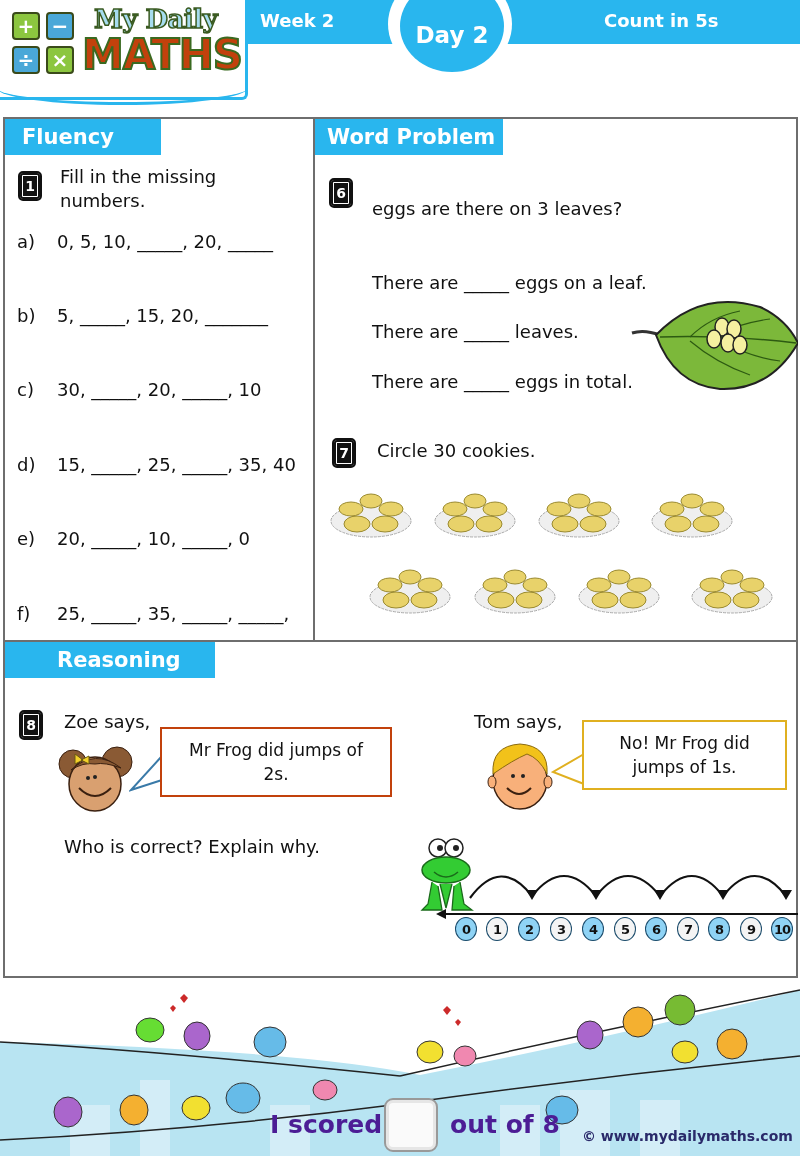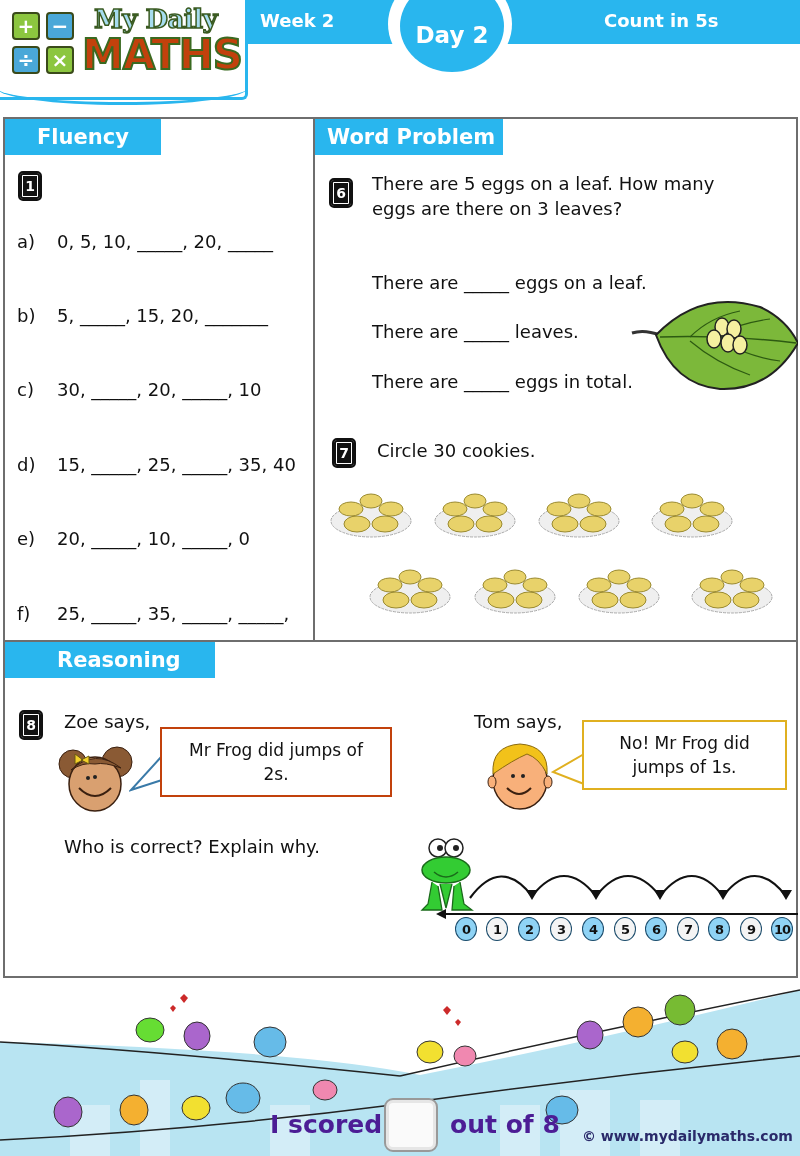--- a/index.html
+++ b/index.html
@@ -33,21 +33,21 @@
   .sec-tab { position: absolute; left: 0; top: 0; height: 36px; background: #29b6ee; color: #fff; font-size: 21px;
     font-weight: bold; display: flex; align-items: center; }
   .qbadge { position: absolute; width: 24px; height: 30px; border-radius: 5px; background: #111; border: 2px solid #111;
     box-shadow: inset 0 0 0 2px #111, inset 0 0 0 3px #fff; color: #fff; font-size: 14px; font-weight: bold;
     display: flex; align-items: center; justify-content: center; }
   .txt { position: absolute; font-size: 18px; line-height: 24px; color: #111; white-space: nowrap; }
   .wrap { white-space: normal; }
 
   
   #fluency { left: 3px; top: 117px; width: 312px; height: 525px; }
-  #fluency .sec-tab { width: 156px; padding-left: 32px; }
+  #fluency .sec-tab { width: 156px; padding-left: 17px; }
   .row-label { position: absolute; left: 12px; font-size: 18px; }
   .row-seq { position: absolute; left: 52px; font-size: 18px; white-space: nowrap; }
 
   
   #word { left: 313px; top: 117px; width: 485px; height: 525px; }
   #word .sec-tab { width: 188px; padding-left: 12px; }
   .leaf { position: absolute; left: 315px; top: 178px; }
   .plate { position: absolute; width: 84px; height: 48px; }
 
   
@@ -87,20 +87,21 @@
 <div class="day-ring"></div>
 <div class="day-circle">
   <span>Day 2</span>
 </div>
 <div class="topic-label">Count in 5s</div>
 
 <div class="box" id="fluency">
   <div class="sec-tab">Fluency</div>
 
   <div class="qbadge" style="left:13px; top:52px;">1</div>
+  <div class="txt wrap" style="left:55px; top:46px; width:230px;">Fill in the missing numbers.</div>
 
   <div>
     <span class="row-label" style="top:112px;">a)</span>
     <span class="row-seq" style="top:112px;">0, 5, 10, _____, 20, _____</span>
   </div>
   <div>
     <span class="row-label" style="top:186px;">b)</span>
     <span class="row-seq" style="top:186px;">5, _____, 15, 20, _______</span>
   </div>
   <div>
@@ -118,21 +119,20 @@
   <div>
     <span class="row-label" style="top:484px;">f)</span>
     <span class="row-seq" style="top:484px;">25, _____, 35, _____, _____,</span>
   </div>
 </div>
 
 <div class="box" id="word">
   <div class="sec-tab">Word Problem</div>
 
   <div class="qbadge" style="left:14px; top:59px;">6</div>
-  <div class="txt" style="left:57px; top:53px;">There are 5 eggs on a leaf. How many</div>
   <div class="txt" style="left:57px; top:78px;">eggs are there on 3 leaves?</div>
 
   <div class="txt" style="left:57px; top:152px;">There are _____ eggs on a leaf.</div>
   <div class="txt" style="left:57px; top:251px;">There are _____ eggs in total.</div>
   <div class="txt" style="left:57px; top:201px;">There are _____ leaves.</div>
 
   <svg class="leaf" width="168" height="96" viewBox="0 0 168 96">
     <path d="M2 36 Q14 32 30 38" stroke="#333" stroke-width="3" fill="none"></path>
     <path d="M26 38 Q70 -8 130 10 Q156 22 168 46 Q140 94 90 92 Q44 88 26 38 Z" fill="#7cb83a" stroke="#222" stroke-width="2"></path>
     <path d="M30 40 Q100 38 166 46" stroke="#2d5a12" stroke-width="1.5" fill="none"></path>

